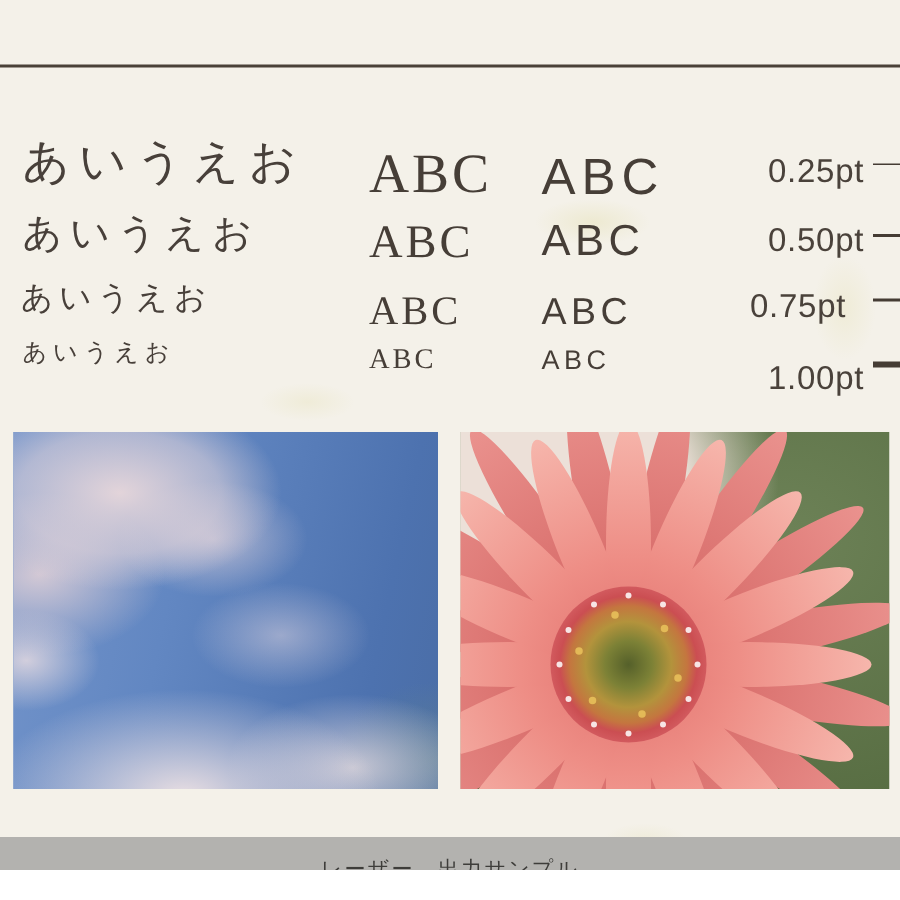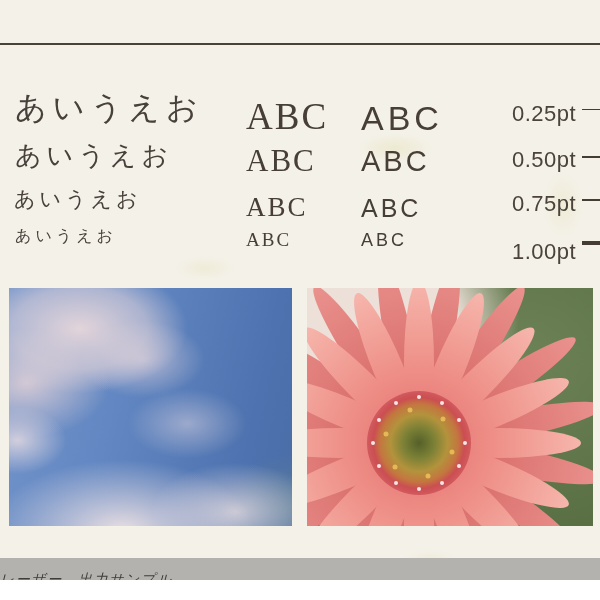--- a/index.html
+++ b/index.html
@@ -30,21 +30,21 @@
   
   .jp2{left:15px; top:142px; font-size:26px; letter-spacing:5px;}
   .sr2{left:246px; top:145px; font-size:31px; letter-spacing:2px;}
   .sn2{left:361px; top:147px; font-size:29px; letter-spacing:3px;}
   .pt2{left:512px; top:149px;text-align:center;}
   .rule2{top:156px; height:2px;}
   
   .jp3{left:14px; top:188px; font-size:21px; letter-spacing:4px;}
   .sr3{left:246px; top:194px; font-size:27px; letter-spacing:2px;}
   .sn3{left:361px; top:196px; font-size:25px; letter-spacing:3px;}
-  .pt3{left:512px; top:193px;}
+  .pt3{left:500px; top:193px;}
   .rule3{top:198.5px; height:2.8px;}
   
   .jp4{left:15px; top:228px; font-size:16px; letter-spacing:4px;}
   .sr4{left:246px; top:230px; font-size:19px; letter-spacing:2px;}
   .sn4{left:361px; top:231px; font-size:18px; letter-spacing:3px;}
   .pt4{left:512px; top:241px;}
   .rule4{top:241px; height:3.6px;}
 
   .photo{position:absolute; top:288px;}
   .sky{
@@ -59,21 +59,21 @@
       radial-gradient(ellipse 120px 70px at 80% 94%, rgba(230,220,222,.8), rgba(230,220,222,0) 70%),
       radial-gradient(ellipse 85px 50px at 63% 57%, rgba(224,214,224,.5), rgba(224,214,224,0) 70%),
       radial-gradient(ellipse 95px 75px at 99% 92%, rgba(118,150,126,.35), rgba(118,150,126,0) 70%),
       linear-gradient(102deg, #7394ca 0%, #6287c2 38%, #4d72af 82%, #4a6da6 100%);
   }
   .flower{left:307px; width:286px; height:238px;}
   .flower svg{display:block; width:286px; height:238px;}
 
   .footer-bar{
     position:absolute; left:0; top:558px; width:600px; height:42px;
-    background:#b3b2af; font-style:italic;
+    background:#b3b2af; text-align:center;
   }
   .footer-caption{
     display:inline-block; margin-top:13px; font-size:14px; letter-spacing:1.5px; color:#3e3d3a;
   }
 </style>
 </head>
 <body>
 
 <div class="page">
 

